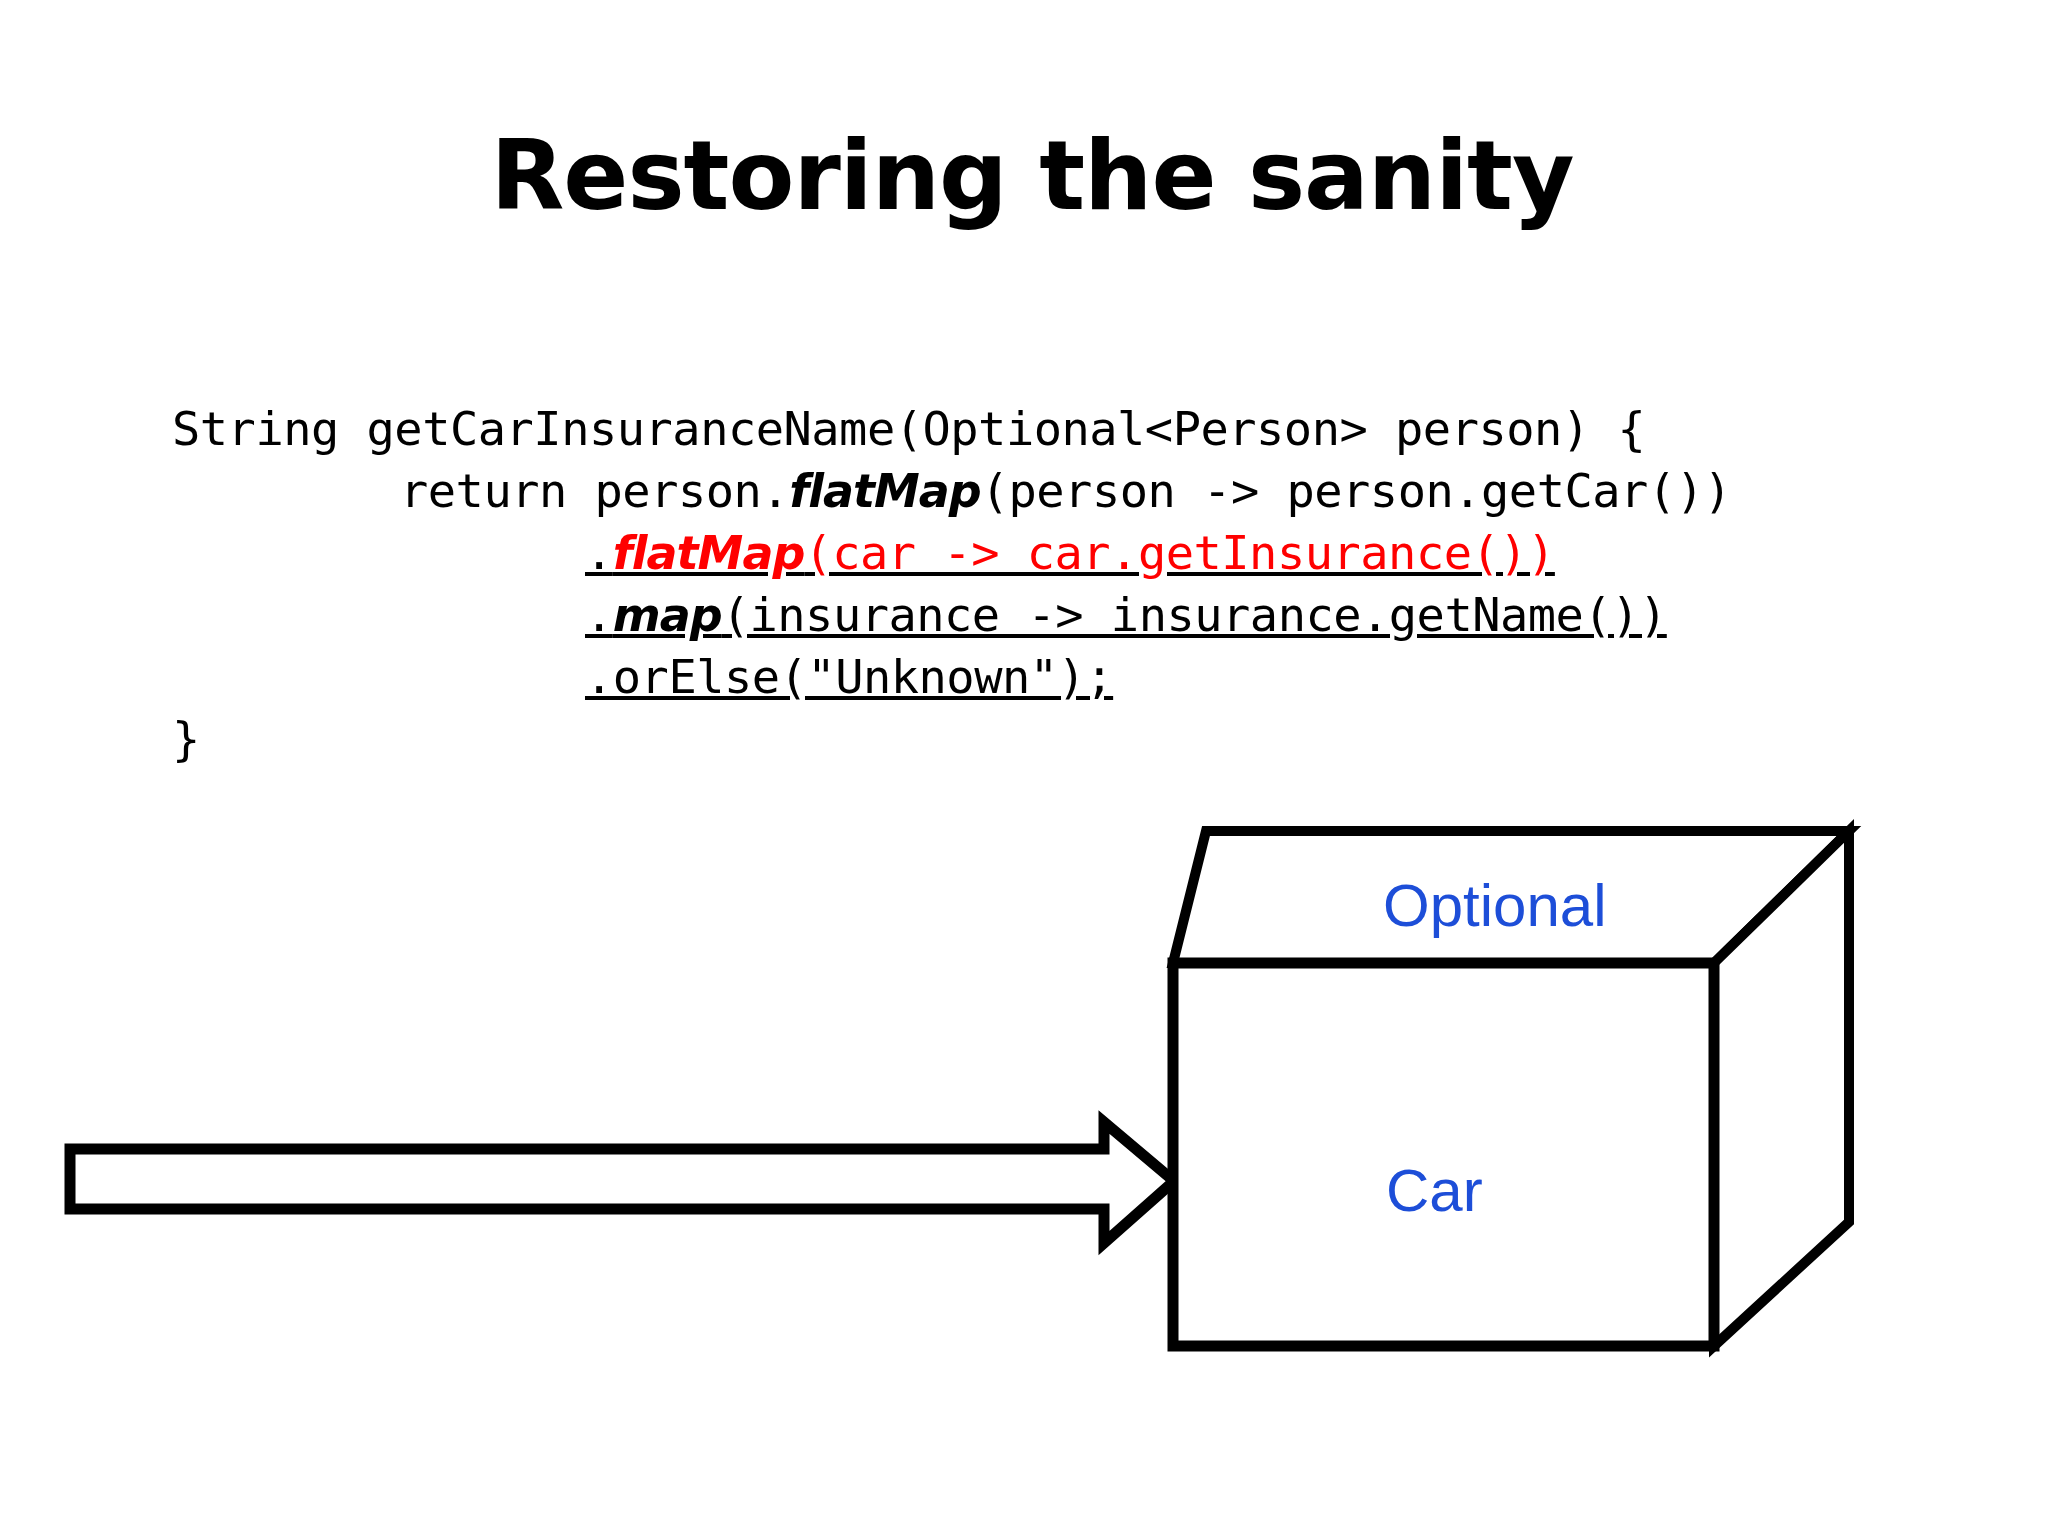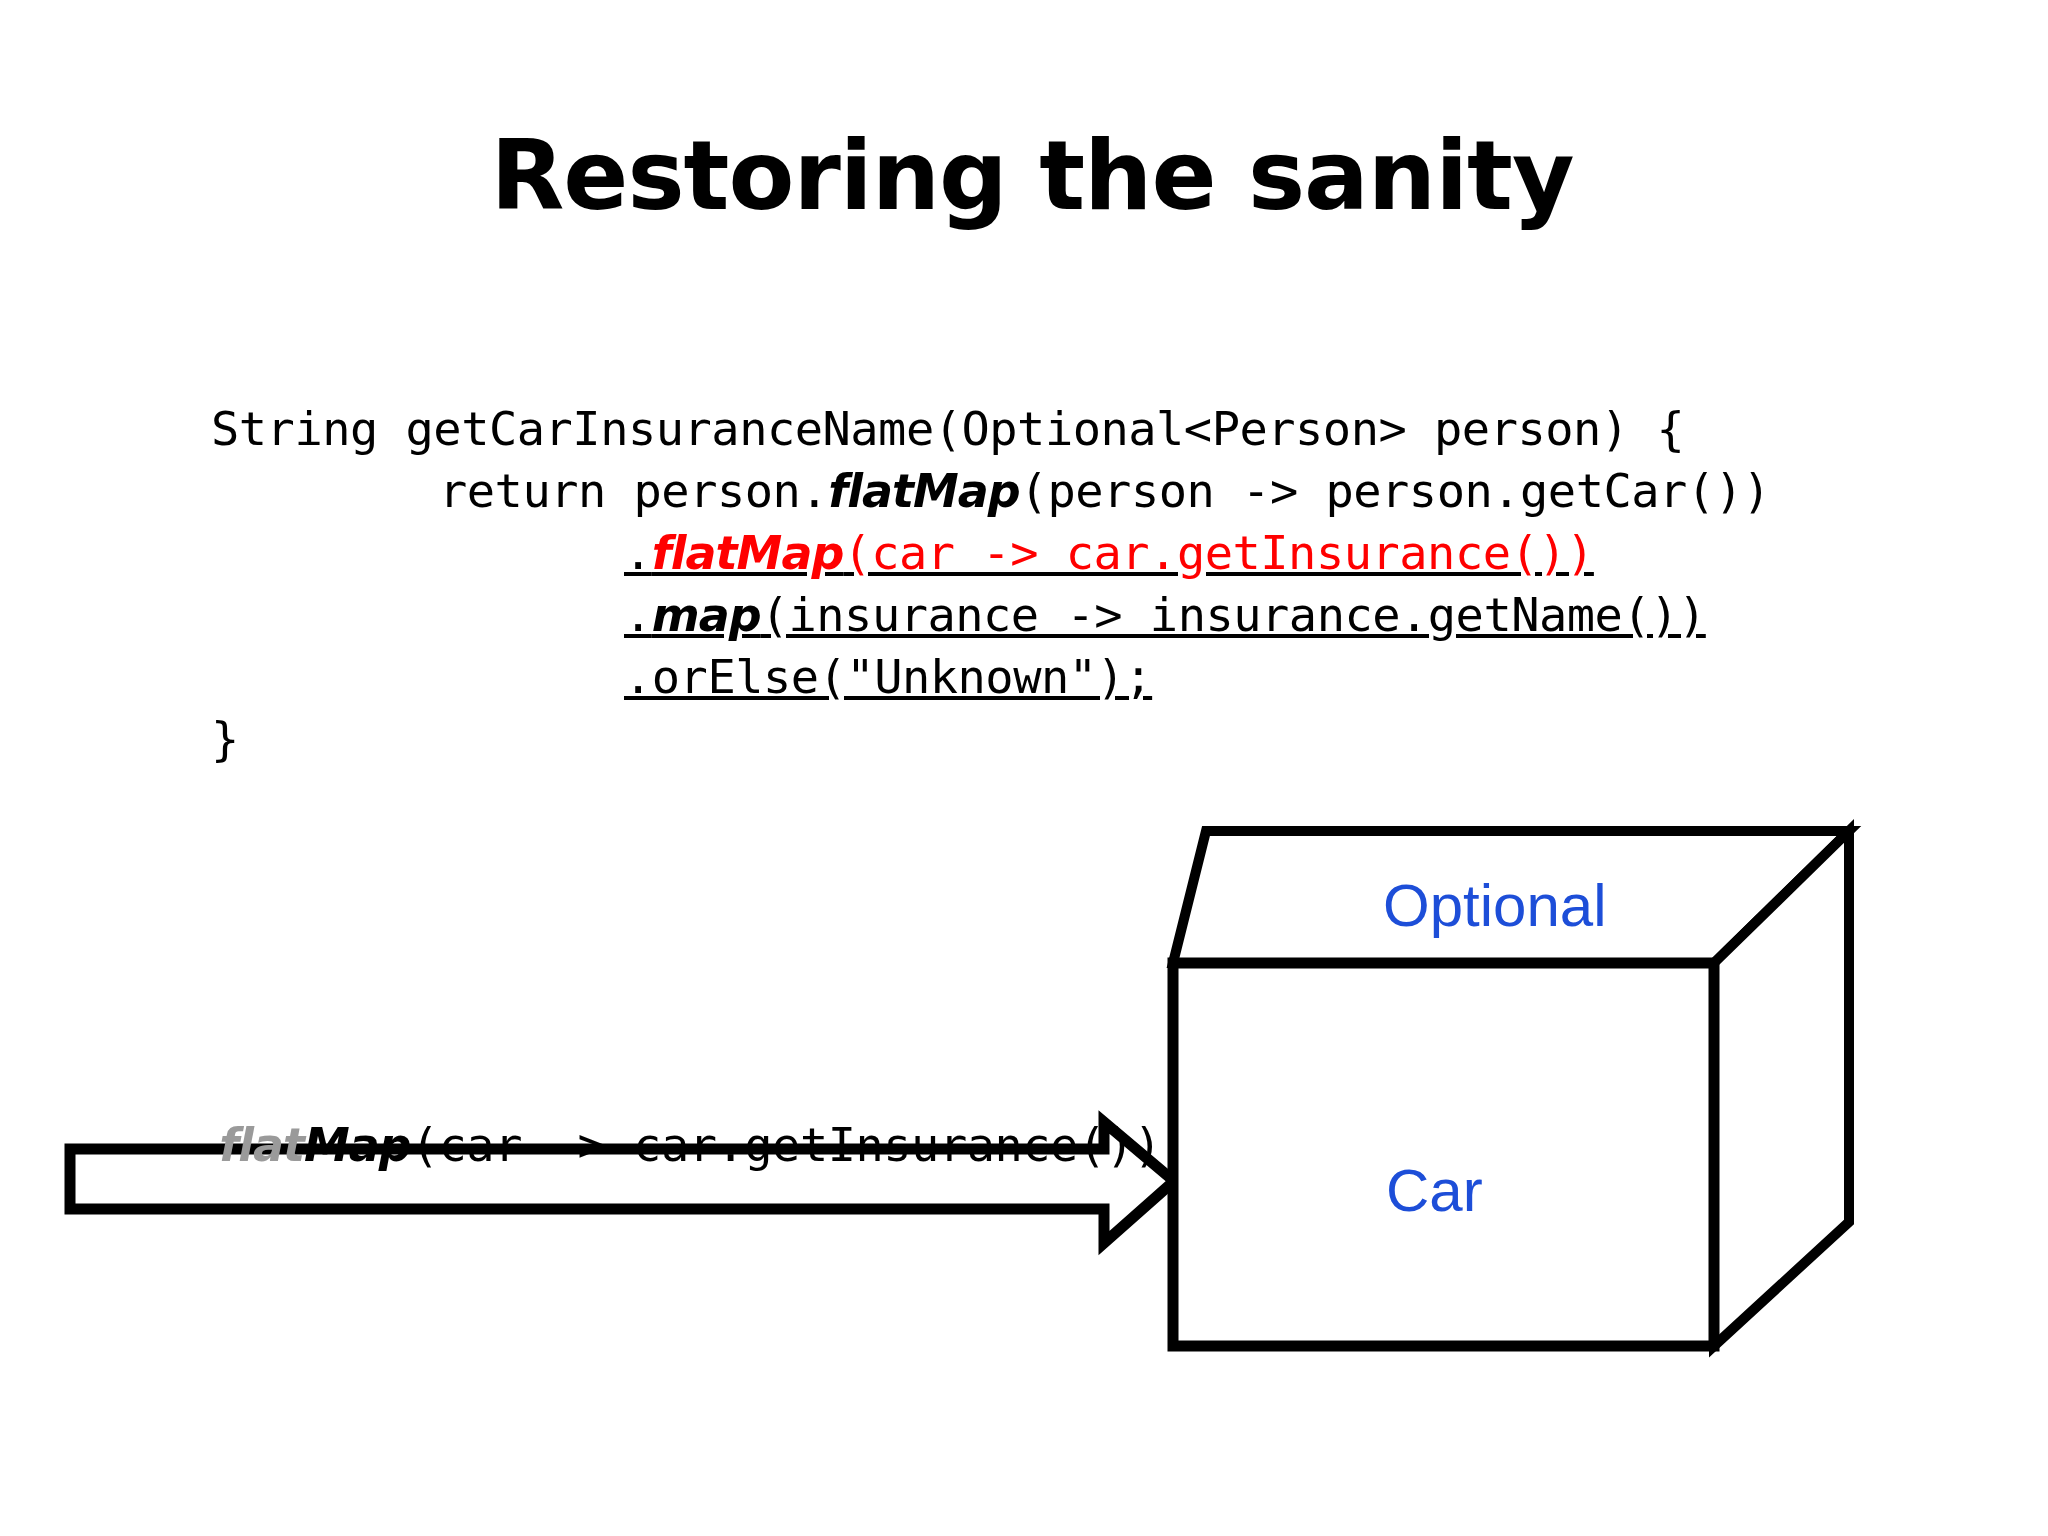--- a/index.html
+++ b/index.html
@@ -44,21 +44,20 @@
     font-size: 47px;
     line-height: 62px;
     color: #000000;
     white-space: pre;
     letter-spacing: -0.5px;
   }
   .code-line {
     white-space: pre;
     display: block;
     height: 62px;
-    margin-left: 39px;
   }
   .code-line.indent-1 { padding-left: 0px; }
   .code-line.indent-2 { padding-left: 228px; }
   .code-line.indent-3 { padding-left: 413px; text-decoration: underline; }
   .tok-ital  {
     font-style: italic;
     font-weight: bold;
     font-family: "DejaVu Sans", sans-serif;
     font-size: 46px;
     letter-spacing: -1px;
@@ -135,21 +134,18 @@
 
     <polygon points="70,1149 1104,1149 1104,1122 1174,1181 1104,1243 1104,1209 70,1209" fill="#ffffff" stroke="#000000" stroke-width="11" stroke-linejoin="miter"></polygon>
 
     <polygon points="1173,963 1206,831 1849,831 1714,963" fill="#ffffff" stroke="#000000" stroke-width="10" stroke-linejoin="miter"></polygon>
 
     <polygon points="1714,963 1849,831 1849,1222 1714,1346" fill="#ffffff" stroke="#000000" stroke-width="10" stroke-linejoin="miter"></polygon>
 
     <rect x="1173" y="963" width="541" height="383" fill="#ffffff" stroke="#000000" stroke-width="11"></rect>
   </svg>
 
-  <div id="arrow-label">
-    <span class="flat-gray">flat</span><span class="map-black">Map</span><span>(car -&gt; car.getInsurance())</span>
-  </div>
 
   <div id="cube-label-optional" class="cube-label">Optional</div>
 
   <div id="cube-label-car" class="cube-label">Car</div>
 
 </div>
 
 </body></html>

